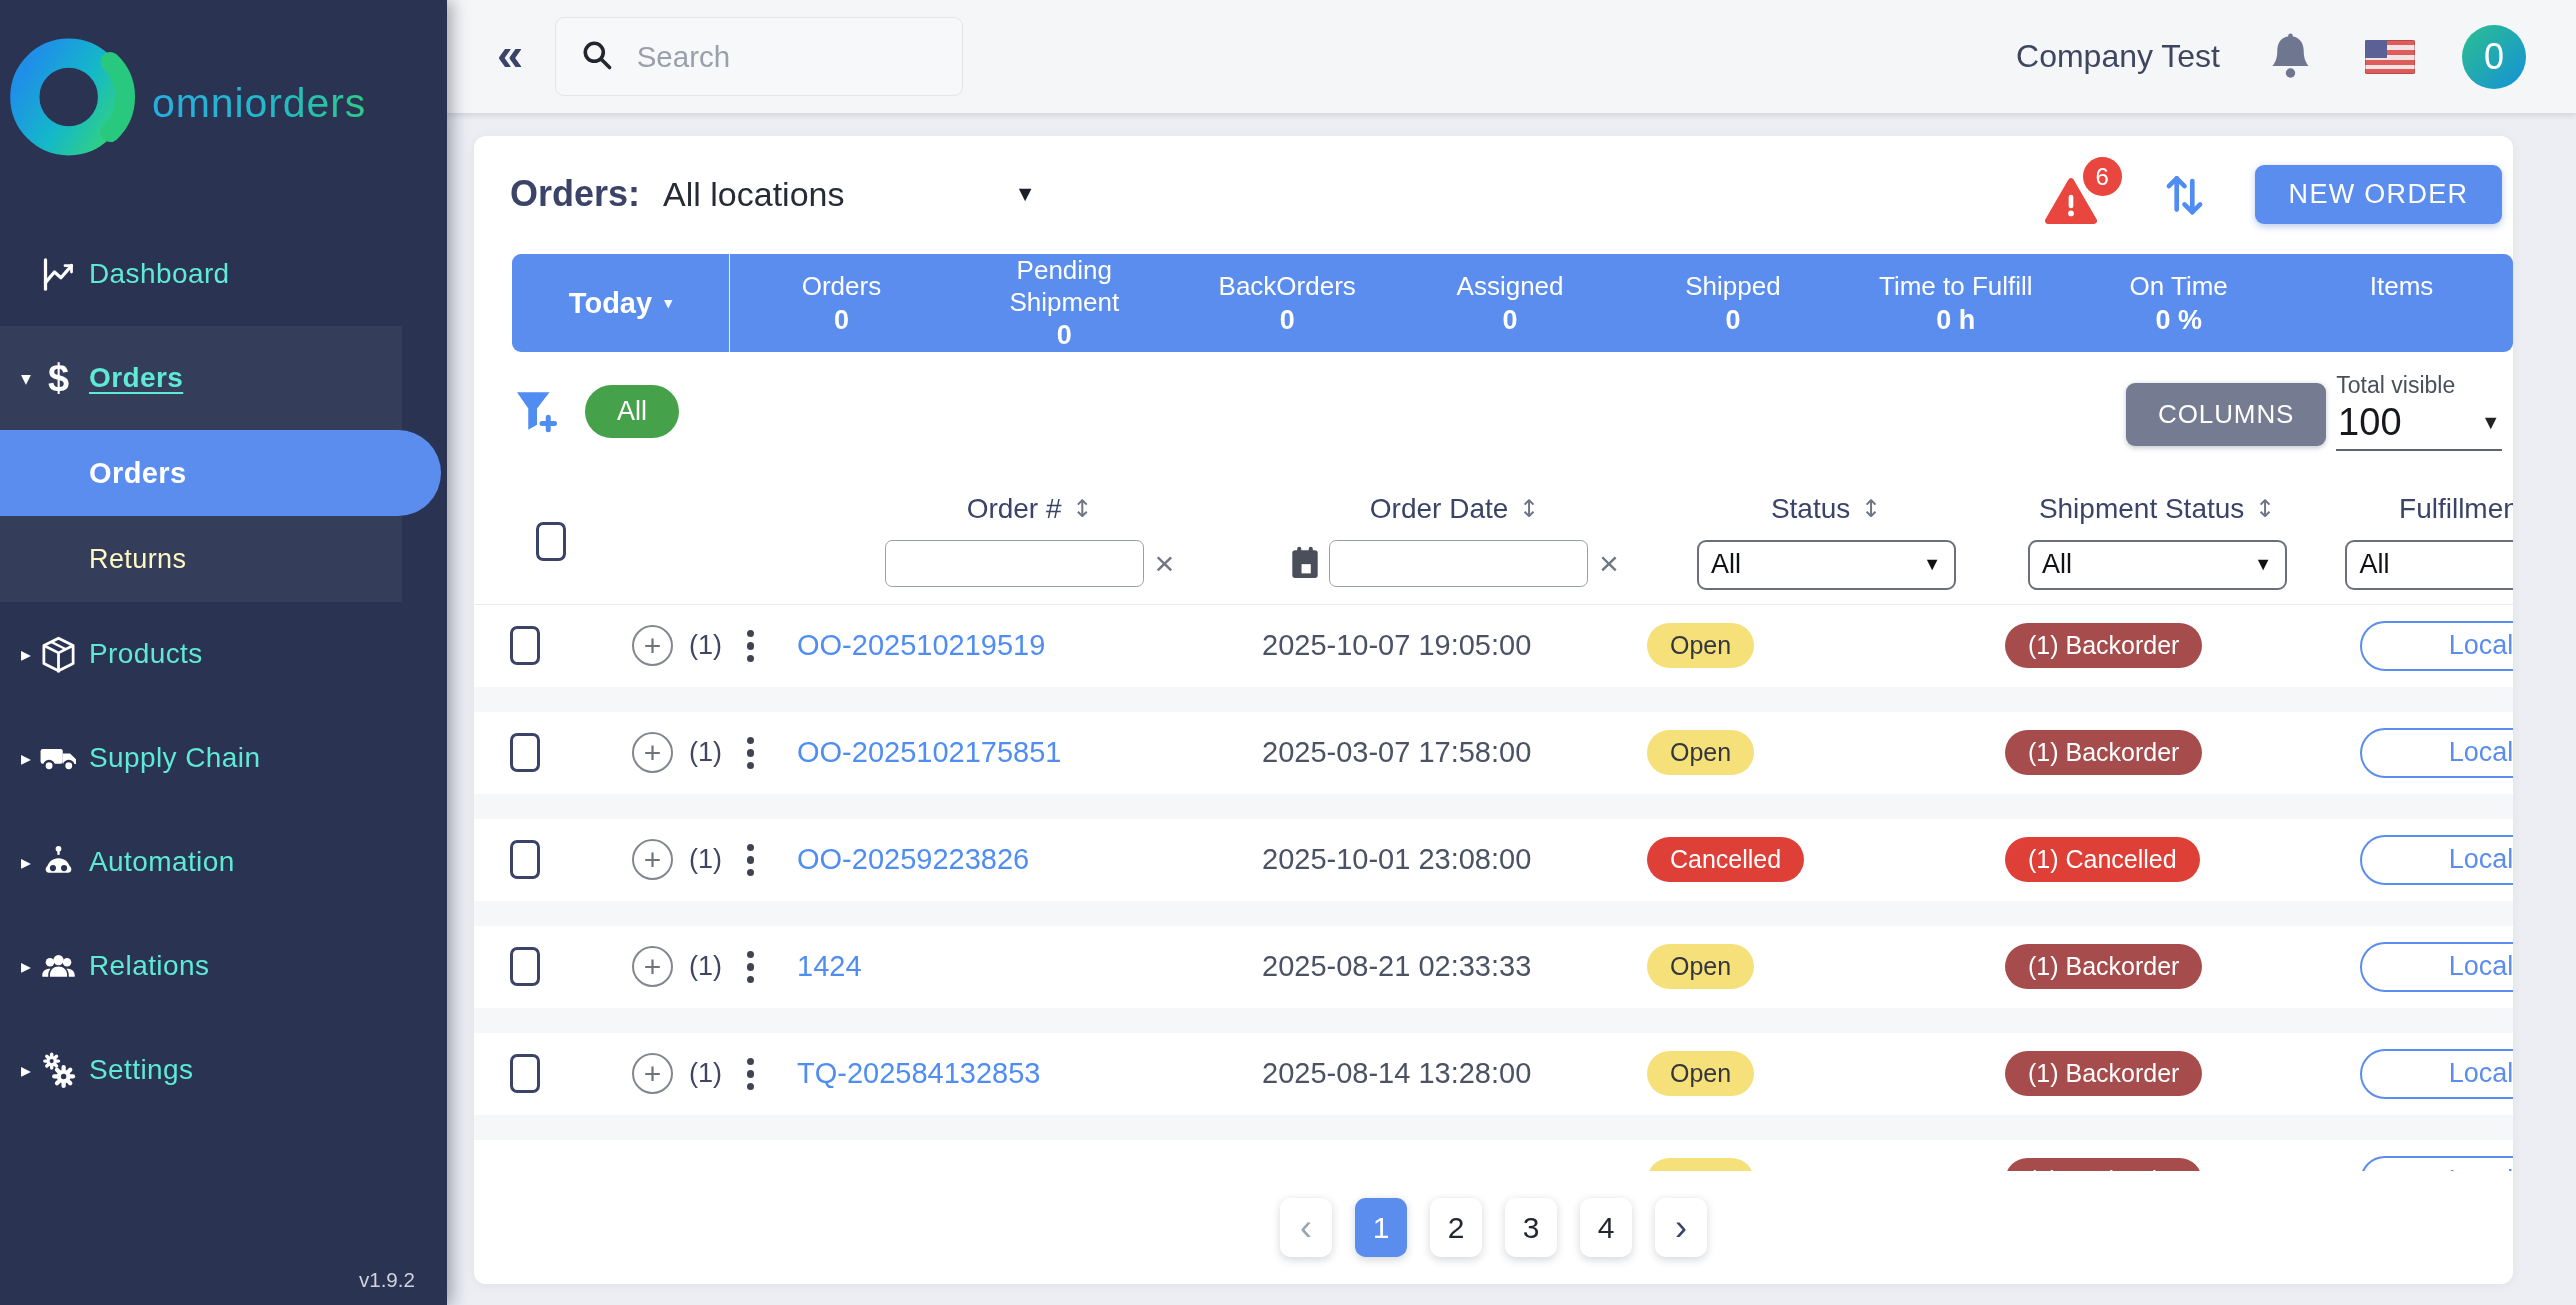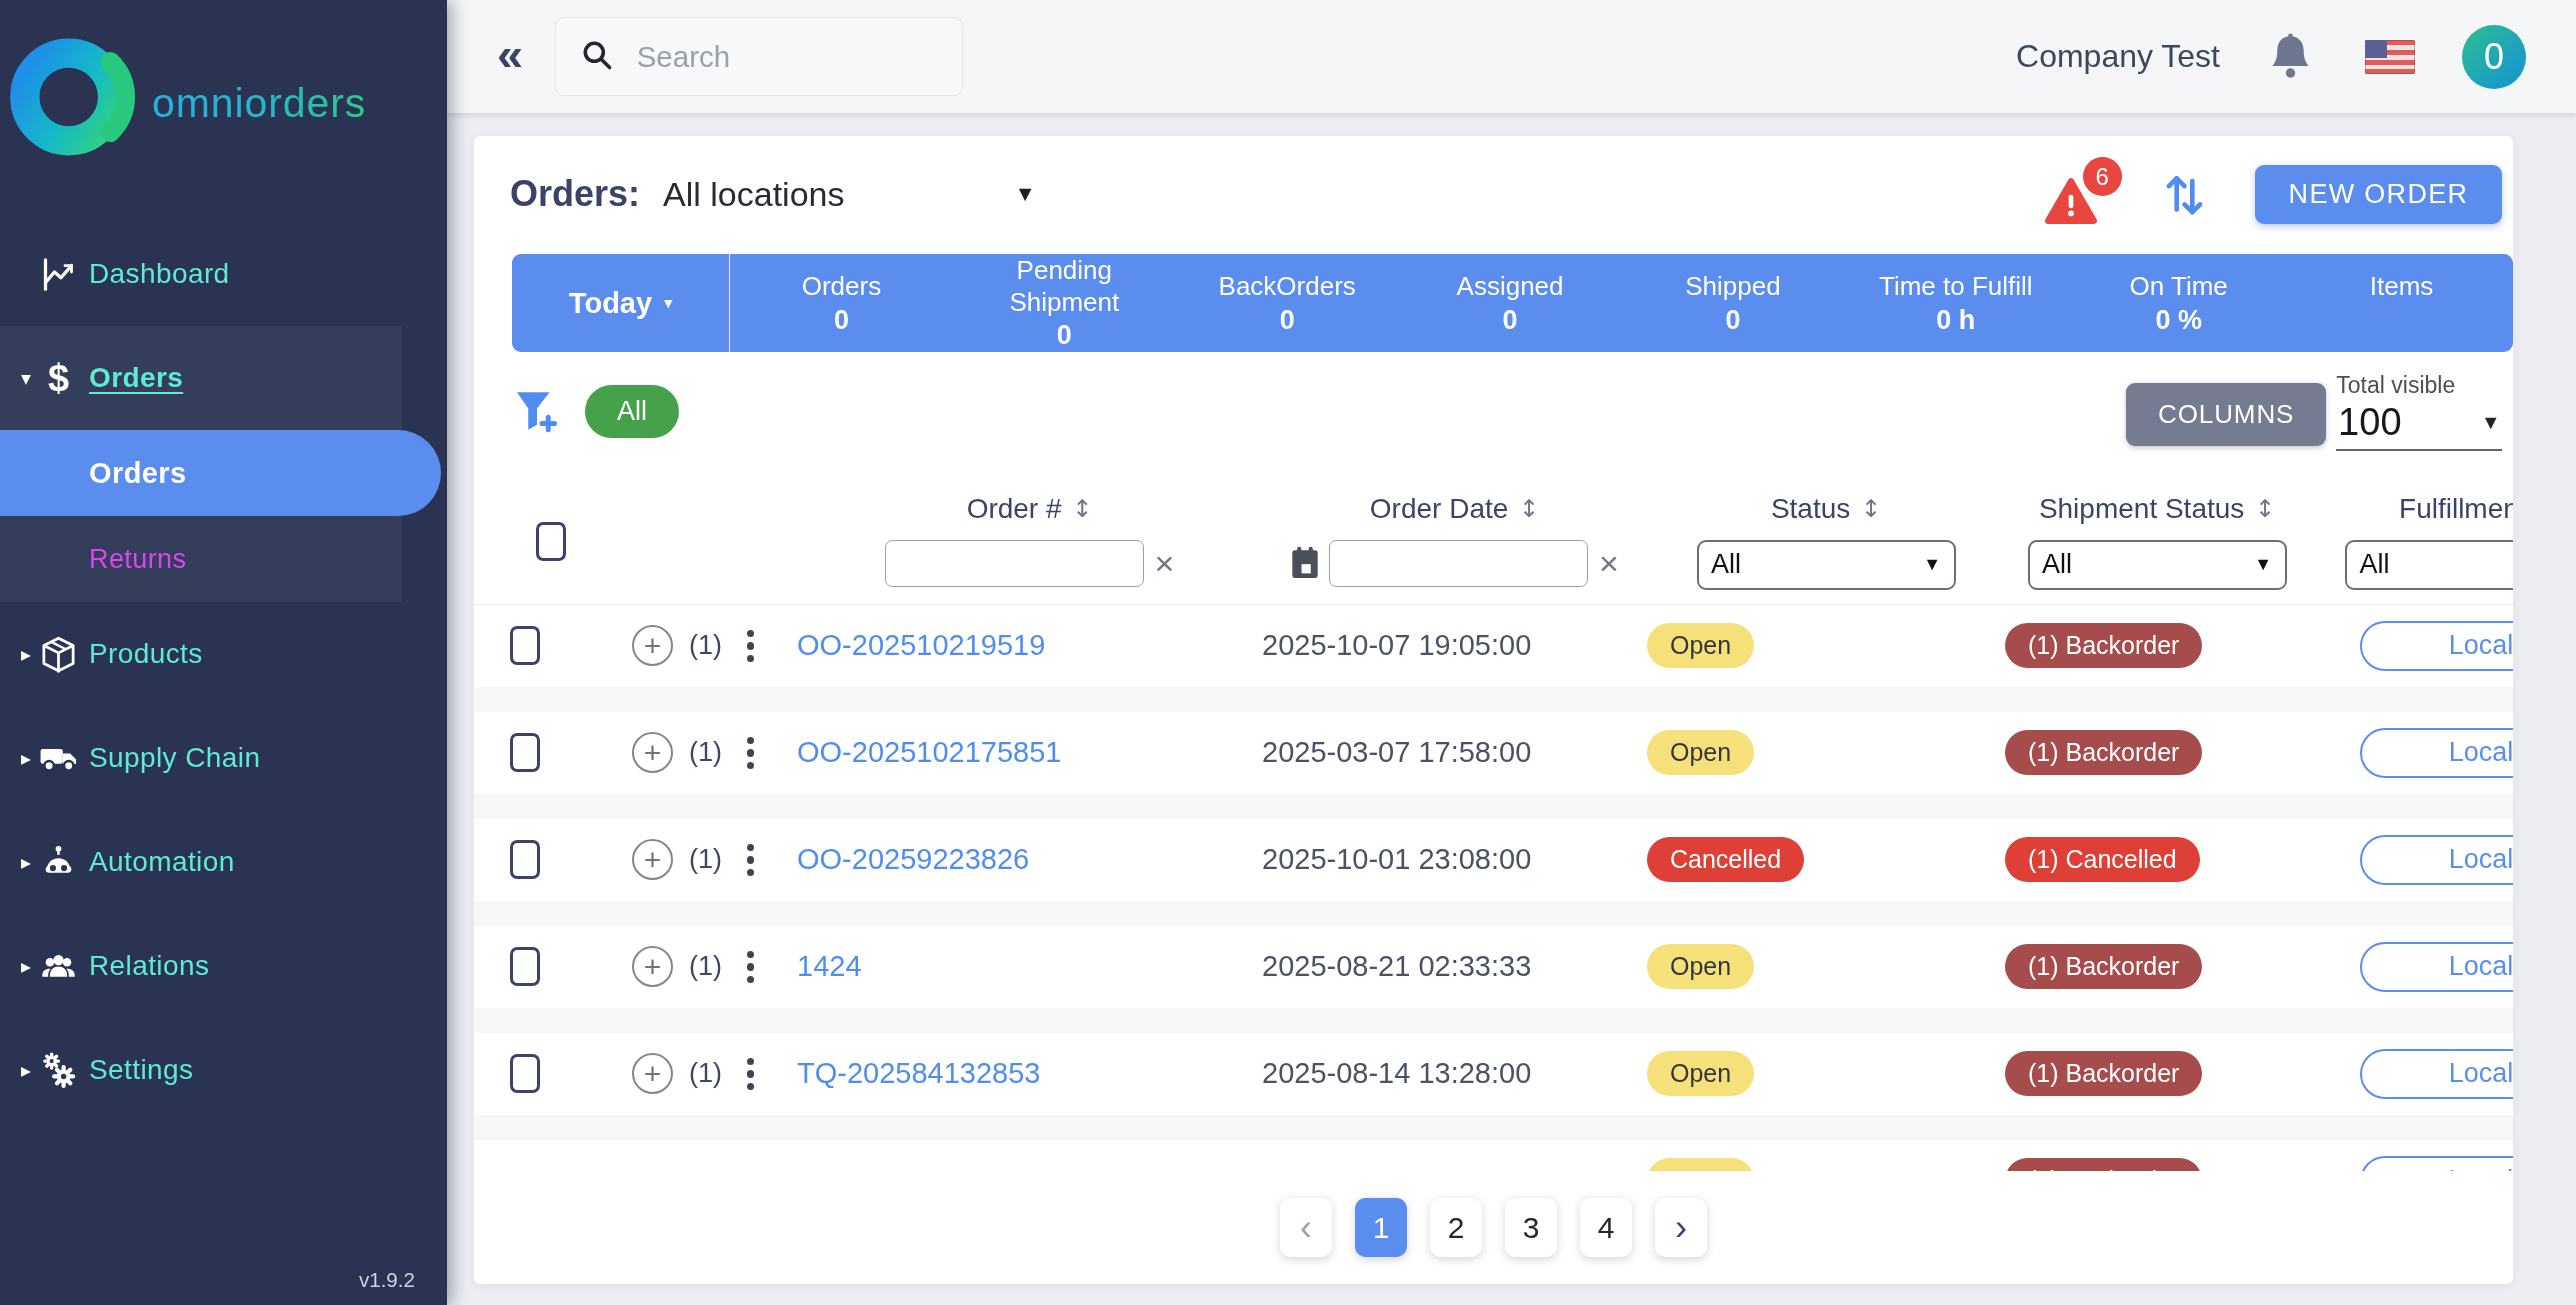--- a/index.html
+++ b/index.html
@@ -15,21 +15,21 @@
     background:linear-gradient(90deg,#27aee0 0%,#23b9c9 55%,#2ecb86 100%);
     -webkit-background-clip:text;background-clip:text;color:transparent}
   .nav{margin-top:55px}
   .nav-item{height:104px;display:flex;align-items:center;position:relative;cursor:pointer}
   .nav-caret{position:absolute;left:16px;color:#fff;font-size:19.7px;width:19.7px;text-align:center}
   .nav-ic{position:absolute;left:38px;width:41px;height:41px;display:flex;align-items:center;justify-content:center}
   .nav-label{padding-left:89px;color:#5eead4;font-size:28px;font-weight:500;letter-spacing:0.4px}
   .nav-group{background:rgba(255,255,255,.05);margin-right:45px}
   .nav-group .nav-item .nav-label{font-weight:700;text-decoration:underline;text-underline-offset:5.4px}
   .sub-item{height:86px;display:flex;align-items:center;cursor:pointer}
-  .sub-item .nav-label{font-weight:400;color:#d946ef;font-size:27px}
+  .sub-item .nav-label{font-weight:400;color:#fef9c3;font-size:27px}
   .sub-item.active{background:var(--accent,#5b8def);border-radius:0 43px 43px 0;margin-right:-39px}
   .sub-item.active .nav-label{color:#fff;font-weight:700;font-size:29px}
   .dollar{color:#fff;font-size:38px;font-weight:600}
   .version{position:absolute;right:32px;bottom:14.3px;color:#cfd3dd;font-size:20.6px}
 
   
   .main{flex:1;display:flex;flex-direction:column;min-width:0}
   .topbar{height:114px;background:#f5f6f8;display:flex;align-items:center;padding:0 50px;
     border-bottom:0.9px solid #d9dbe1;box-shadow:0 2.7px 5.4px rgba(0,0,0,.10);position:relative;z-index:3}
   .collapse{font-size:47px;color:#3b4468;font-weight:600;line-height:1;cursor:pointer;margin-top:-5.4px}
@@ -44,21 +44,21 @@
   .bell{margin-left:48px;cursor:pointer;display:flex}
   .flag{margin-left:52px;width:50px;height:34px;position:relative;overflow:hidden;border-radius:1.8px;
     background:repeating-linear-gradient(180deg,#dd5c5c 0 4.9px,#f3e3e3 4.9px 9.8px);cursor:pointer;
     box-shadow:inset 0 0 0 0.9px rgba(150,40,40,.4)}
   .flag .canton{position:absolute;left:0;top:0;width:21.5px;height:18px;background:#5c6195}
   .avatar{margin-left:47px;width:64px;height:64px;border-radius:50%;color:#fff;font-size:36px;
     display:flex;align-items:center;justify-content:center;cursor:pointer;
     background:linear-gradient(135deg,#2bbf8f 0%,#1691d8 100%)}
 
   .content{flex:1;background:#eceef3;padding:22.4px 63px 0 27px}
-  .card{width:2039px;height:1148px;background:#fff;border-radius:6px;position:relative;
+  .card{width:2039px;height:1148px;background:#fff;border-radius:12px;position:relative;
     overflow:hidden;box-shadow:0 1.8px 10.7px rgba(20,30,60,.06)}
 
   
   .card-head{height:100px;display:flex;align-items:center;padding:16px 10.7px 0 36px}
   .page-title{font-size:36px;font-weight:700;color:#3b4468}
   .location{font-size:34px;color:#262b36;margin-left:23px;cursor:pointer;display:flex;align-items:center}
   .location .caret{margin-left:170px;font-size:21.5px;color:#1c1f27}
   .head-right{margin-left:auto;display:flex;align-items:center}
   .warn-wrap{position:relative;width:77px;height:64px;cursor:pointer}
   .warn-wrap svg{position:absolute;left:0;bottom:1.8px}

